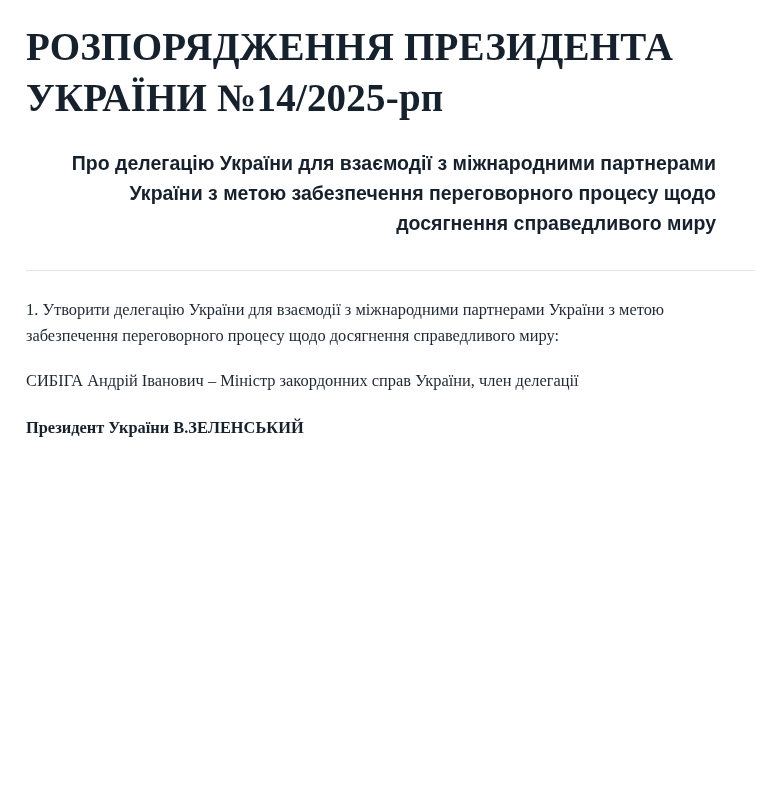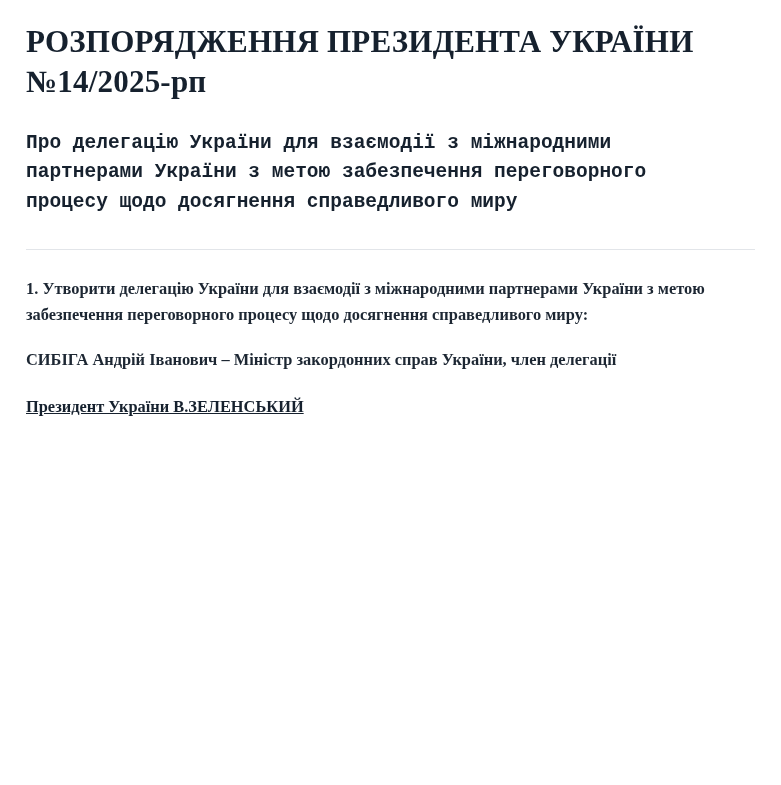--- a/index.html
+++ b/index.html
@@ -15,67 +15,66 @@
     -webkit-font-smoothing: antialiased;
   }
   .page {
     width: 781px;
     box-sizing: border-box;
     padding: 18px 26px 14px 26px;
   }
   .doc-title {
     font-family: "Liberation Serif", serif;
     font-weight: bold;
-    font-size: 31px;
+    font-size: 39px;
     line-height: 1.30;
     letter-spacing: 0.2px;
     color: #16212e;
     margin: 4px 0 0 0;
   }
   .doc-subtitle {
-    font-family: Liberation Mono, monospace;
+    font-family: Liberation Sans, sans-serif;
     font-weight: bold;
     font-size: 19.5px;
     line-height: 1.52;
     color: #16212e;
     margin: 26px 0 0 0;
     max-width: 690px;
+    text-align: right;
   }
   .divider {
     border: none;
     border-top: 1px solid #e2e5e9;
     margin: 32px 0 0 0;
     width: 100%;
   }
   .body-block {
     margin-top: 26px;
   }
   .para {
     font-family: "Liberation Serif", serif;
     font-size: 16.4px;
     line-height: 1.55;
     color: #1d2733;
     margin: 0 16px 20px 0;
     max-width: 720px;
-    font-weight: bold;
   }
   .para:last-child {
     margin-bottom: 0;
   }
   .para.tight {
     margin-bottom: 19px;
   }
   .signature {
     font-family: "Liberation Serif", serif;
     font-weight: bold;
     font-size: 16.4px;
     line-height: 1.5;
     color: #16212e;
     margin: 22px 0 8px 0;
-    text-decoration: underline;
   }
 </style>
 </head>
 <body>
 
 <div class="page">
 
   <h1 class="doc-title">РОЗПОРЯДЖЕННЯ ПРЕЗИДЕНТА УКРАЇНИ №14/2025-рп</h1>
 
   <h2 class="doc-subtitle">Про делегацію України для взаємодії з міжнародними партнерами України з метою забезпечення переговорного процесу щодо досягнення справедливого миру</h2>

